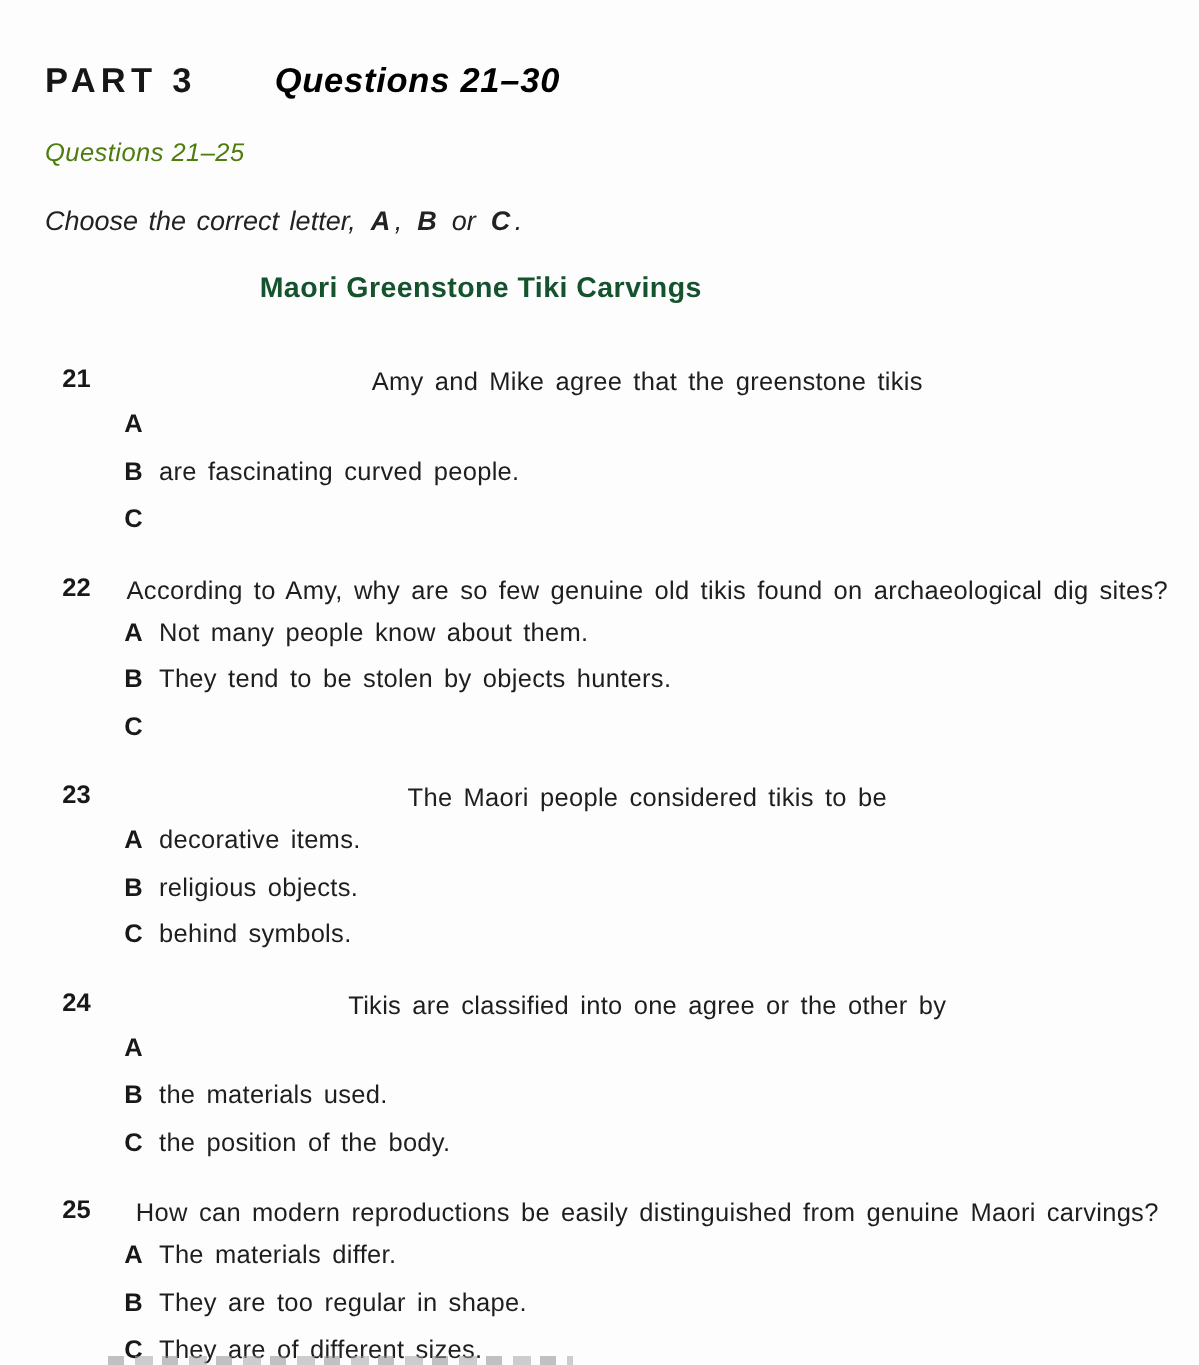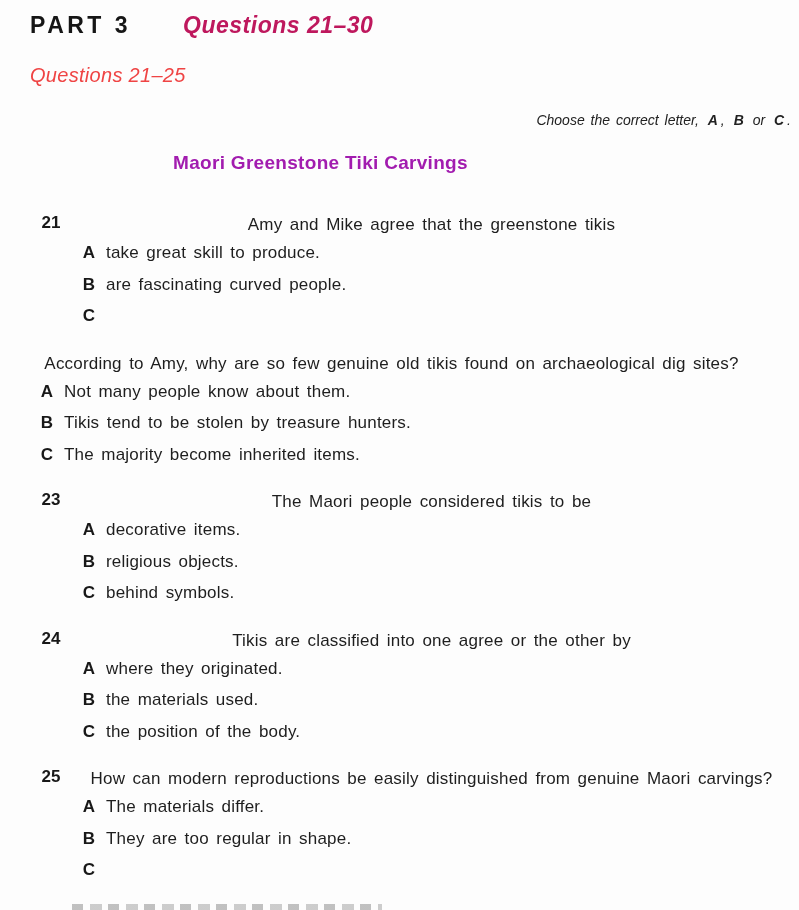--- a/index.html
+++ b/index.html
@@ -32,50 +32,50 @@
     font-size: 23px;
     font-weight: 700;
     letter-spacing: 3.5px;
     color: #161616;
   }
   .part-range {
     font-size: 23px;
     font-weight: 700;
     font-style: italic;
     letter-spacing: 0.5px;
-    color: #be185d;
+    color: #000000;
+    margin-top: 28px;
   }
 
   .subsection {
     margin-top: 25px;
-    font-size: 20px;
+    font-size: 17px;
     font-style: italic;
-    color: #ef4444;
+    color: #4d7c0f;
     letter-spacing: 0.3px;
   }
 
   .instruction {
     margin-top: 25px;
-    font-size: 14px;
+    font-size: 18px;
     font-style: italic;
     color: #222;
     word-spacing: 2px;
-    text-align: right;
   }
   .instruction b {
     font-weight: 700;
     padding: 0 3px;
   }
 
   .quiz-title {
     margin-top: 24px;
     text-align: center;
     font-size: 19px;
     font-weight: 700;
-    color: #a21caf;
+    color: #14532d;
     letter-spacing: 0.3px;
     padding-right: 180px;
   }
 
   
   .questions {
     margin-top: 32px;
     text-align: center;
   }
 
@@ -159,48 +159,47 @@
 
   <div class="questions">
 
     <div class="question">
       <div class="qnum">21</div>
       <div class="qbody">
         <div class="qtext">Amy and Mike agree that the greenstone tikis</div>
         <div class="options">
           <div class="option">
             <span class="opt-letter">A</span>
-            <span class="opt-text">take great skill to produce.</span>
           </div>
           <div class="option">
             <span class="opt-letter">B</span>
             <span class="opt-text">are fascinating curved people.</span>
           </div>
           <div class="option">
             <span class="opt-letter">C</span>
           </div>
         </div>
       </div>
     </div>
 
     <div class="question">
+      <div class="qnum">22</div>
       <div class="qbody">
         <div class="qtext">According to Amy, why are so few genuine old tikis found on archaeological dig sites?</div>
         <div class="options">
           <div class="option">
             <span class="opt-letter">A</span>
             <span class="opt-text">Not many people know about them.</span>
           </div>
           <div class="option">
             <span class="opt-letter">B</span>
-            <span class="opt-text">Tikis tend to be stolen by treasure hunters.</span>
-          </div>
-          <div class="option">
-            <span class="opt-letter">C</span>
-            <span class="opt-text">The majority become inherited items.</span>
+            <span class="opt-text">They tend to be stolen by objects hunters.</span>
+          </div>
+          <div class="option">
+            <span class="opt-letter">C</span>
           </div>
         </div>
       </div>
     </div>
 
     <div class="question">
       <div class="qnum">23</div>
       <div class="qbody">
         <div class="qtext">The Maori people considered tikis to be</div>
         <div class="options">
@@ -220,21 +219,20 @@
       </div>
     </div>
 
     <div class="question">
       <div class="qnum">24</div>
       <div class="qbody">
         <div class="qtext">Tikis are classified into one agree or the other by</div>
         <div class="options">
           <div class="option">
             <span class="opt-letter">A</span>
-            <span class="opt-text">where they originated.</span>
           </div>
           <div class="option">
             <span class="opt-letter">B</span>
             <span class="opt-text">the materials used.</span>
           </div>
           <div class="option">
             <span class="opt-letter">C</span>
             <span class="opt-text">the position of the body.</span>
           </div>
         </div>
@@ -249,20 +247,21 @@
           <div class="option">
             <span class="opt-letter">A</span>
             <span class="opt-text">The materials differ.</span>
           </div>
           <div class="option">
             <span class="opt-letter">B</span>
             <span class="opt-text">They are too regular in shape.</span>
           </div>
           <div class="option">
             <span class="opt-letter">C</span>
+            <span class="opt-text">They are of different sizes.</span>
           </div>
         </div>
       </div>
     </div>
 
   </div>
 
   <div class="cutoff-artifact"></div>
 
 </div>

